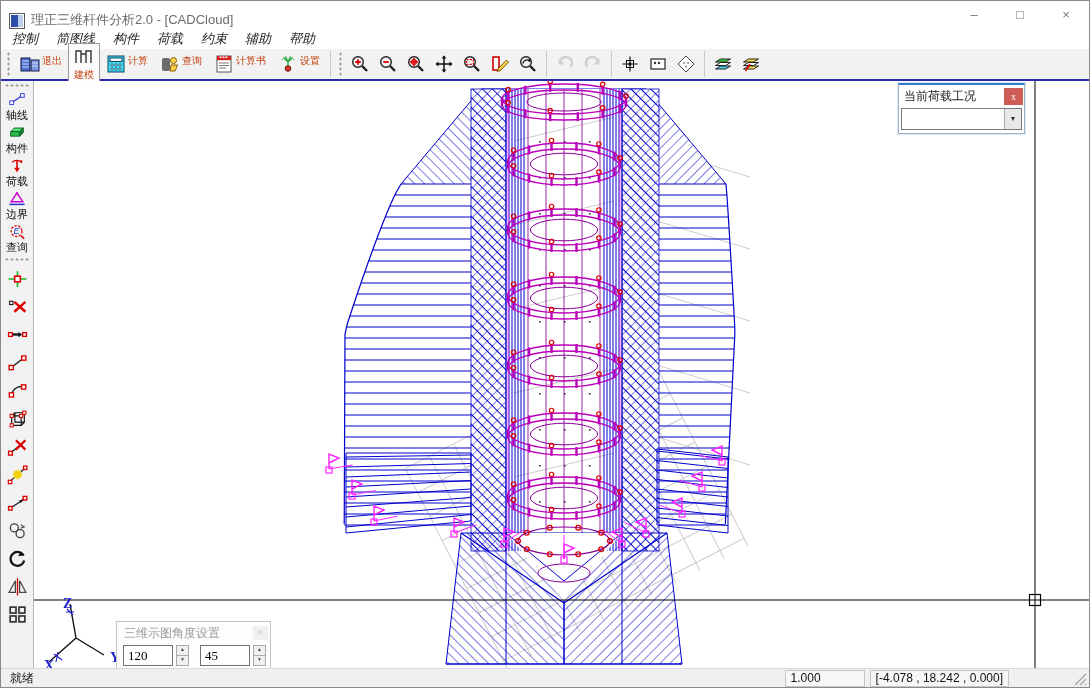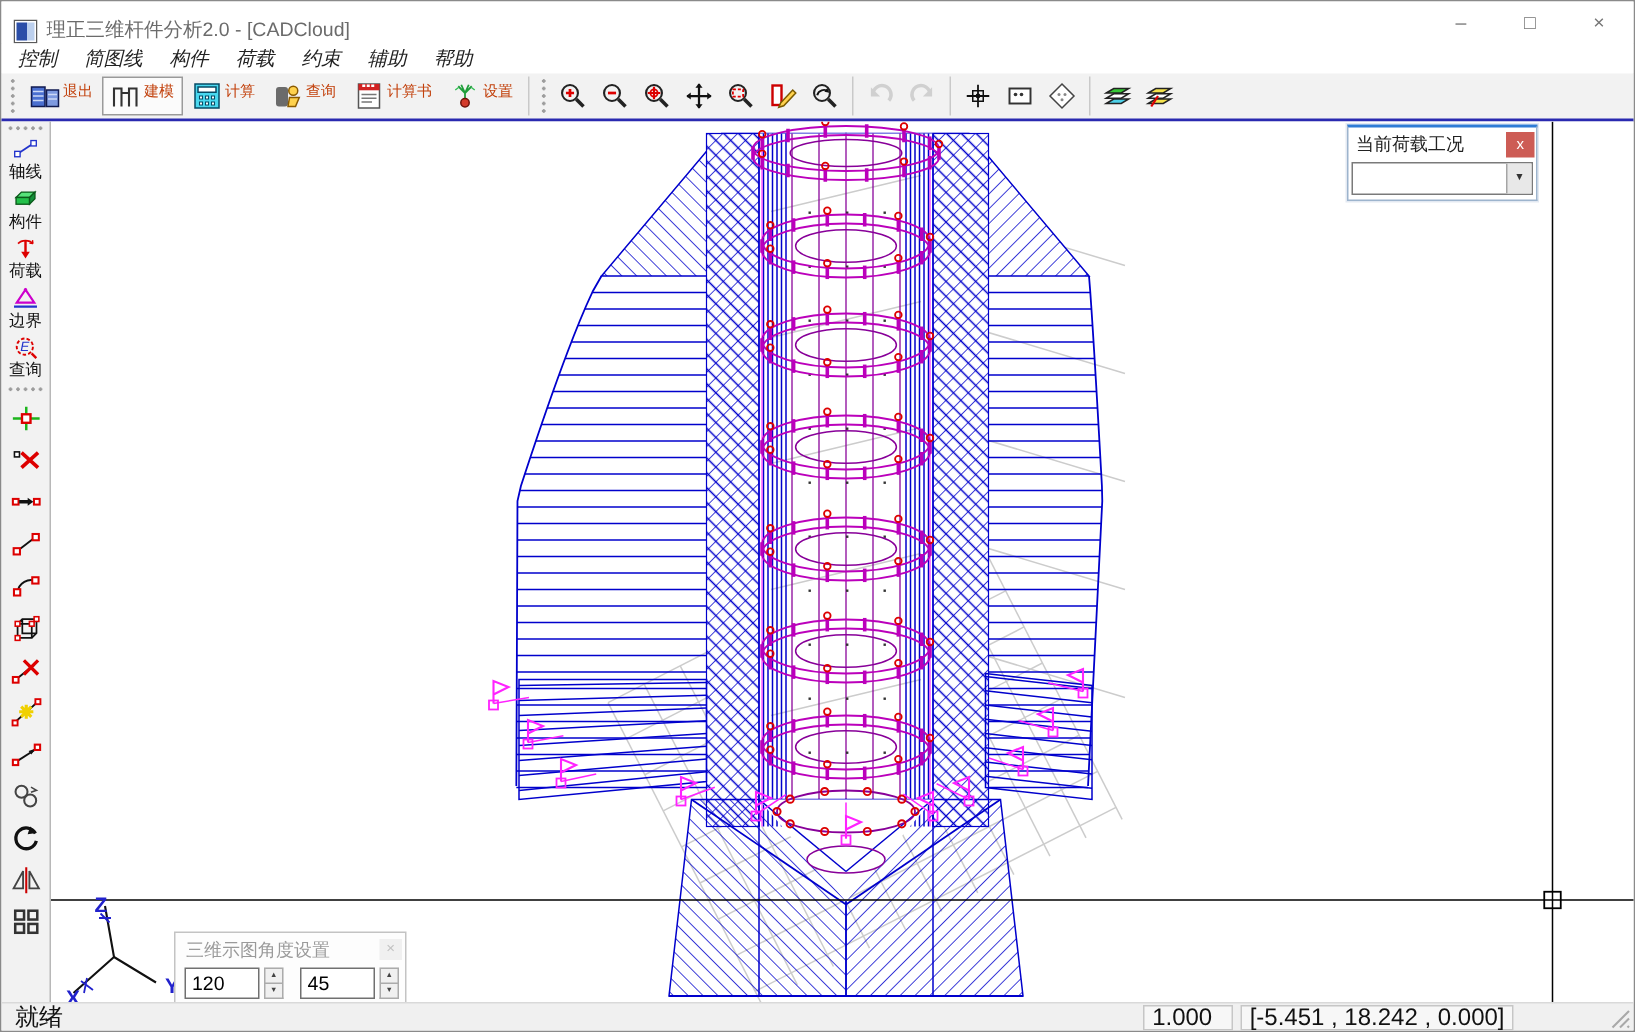--- a/index.html
+++ b/index.html
@@ -17,39 +17,39 @@
 
   
   .menubar { height:20px; display:flex; align-items:center; padding-left:2px; background:#fff; flex:0 0 auto; }
   .menu-item { padding:0 9px; line-height:20px; font-size:13px; color:#222;font-style:italic; }
 
   
   .toolbar { height:32px; background:#f2f2f2; border-bottom:2px solid #2a2ab0; display:flex; align-items:center; padding:0 2px; flex:0 0 auto; }
   .grip-v { width:5px; height:24px; margin:0 3px; background-image:radial-gradient(#9d9d9d 1px, transparent 1.2px); background-size:5px 5px; background-position:center; }
   .tsep { width:1px; height:26px; background:#c9c9c9; margin:0 4px; }
   .tbtn { display:flex; align-items:flex-start; gap:2px; padding:2px 5px; border:1px solid transparent; background:transparent; font-size:10px; color:#c2410c; font-family:inherit; }
-  .tbtn.pressed { border-color:#9a9a9a; background:#fbfbfb; }
+  .tbtn.pressed { border-color:#9a9a9a; background:#fbfbfb;flex-direction:column; }
   .tbtn .ticon { width:20px; height:20px; display:inline-block; }
   .tbtn .ticon svg { width:20px; height:20px; display:block; }
   .tbtn.icon-only { padding:2px 3px; }
   .tbtn.dim { opacity:.55; }
 
   
   .main { flex:1 1 auto; display:flex; min-height:0; }
   .sidebar { width:33px; background:#f2f2f2; border-right:1px solid #b8b8b8; display:flex; flex-direction:column; align-items:center; overflow:hidden; }
   .grip-h { height:5px; width:24px; margin:2px 0; background-image:radial-gradient(#9d9d9d 1px, transparent 1.2px); background-size:5px 5px; background-position:center; flex:0 0 auto; }
   .snav { width:31px; padding:1px 0 2px; display:flex; flex-direction:column; align-items:center; background:transparent; border:0; font-family:inherit; }
   .snav .sicon { width:20px; height:18px; }
   .snav .sicon svg { width:20px; height:18px; display:block; }
   .snav .slbl { font-size:11px; line-height:12px; color:#111; white-space:nowrap; }
   .stool { width:26px; height:26px; margin:1px 0; display:flex; align-items:center; justify-content:center; background:transparent; border:0; }
   .stool svg { width:21px; height:21px; display:block; }
 
   
-  .canvas { position:relative; flex:1 1 auto; background:#fff; overflow:hidden; }
+  .canvas { position:relative; flex:1 1 auto; background:#fff; overflow:hidden;font-family:Liberation Serif, serif; }
   #model { position:absolute; left:0; top:0; }
 
   
   .loadpanel { position:absolute; left:864px; top:2px; width:127px; background:#fff; border:1px solid #9db4cd; border-top:2px solid #2f7cd6; box-shadow:0 0 0 1px #e3e9f2; }
   .lp-title { height:23px; display:flex; align-items:center; padding-left:5px; font-size:12px; color:#222; }
   .lp-close { margin-left:auto; width:19px; height:17px; background:#cd5c55; color:#fff; font-size:10px; line-height:17px; text-align:center; margin-right:1px; }
   .lp-combo { margin:0 2px 3px; height:22px; border:1px solid #7a7a7a; background:#fff; display:flex; }
   .lp-sel { flex:1 1 auto; background:#0a64cc; color:#fff; font-size:12px; line-height:18px; margin:16px; padding-left:3px; white-space:nowrap; overflow:hidden; }
   .lp-drop { width:17px; border-left:1px solid #a5a5a5; background:#e8e8e8; font-size:7px; line-height:20px; text-align:center; color:#333; }
 
@@ -58,24 +58,24 @@
   .ad-title { height:20px; display:flex; align-items:center; padding:2px 2px 0 7px; font-size:12px; color:#9a9a9a;gap:24px; }
   .ad-close { margin-left:auto; width:15px; height:14px; background:#f0f0f0; color:#c2c2c2; text-align:center; line-height:14px; font-size:10px; }
   .ad-row { display:flex; align-items:flex-end; padding:3px 4px 0 6px; }
   .ad-input { width:50px; height:21px; border:1px solid #707070; font-size:13px; font-family:inherit; padding-left:4px; background:#fff; }
   .spin { width:14px; height:21px; display:flex; flex-direction:column; margin-left:3px; }
   .spin span { flex:1; border:1px solid #ababab; background:#f0f0f0; font-size:5px; line-height:8px; text-align:center; color:#444; }
   .spin span + span { border-top:0; }
   .ad-gap { width:12px; }
 
   
-  .statusbar { height:19px; background:#f0f0f0; border-top:1px solid #d9d9d9; display:flex; align-items:center; font-size:16px; flex:0 0 auto; }
+  .statusbar { height:19px; background:#f0f0f0; border-top:1px solid #d9d9d9; display:flex; align-items:center; font-size:12px; flex:0 0 auto; }
   .sb-ready { padding-left:9px; flex:1 1 auto; color:#111; }
   .sb-cell { border:1px solid #c6c6c6; background:#f7f7f7; height:17px; line-height:15px; padding:0 5px; margin-right:5px; color:#111; white-space:nowrap; }
-  .sb-scale { width:60px; }
+  .sb-scale { width:80px; }
   .sb-spacer { width:58px; }
   .sb-grip { width:16px; height:17px; margin-right:1px; }
 </style>
 </head>
 <body>
 
 <div class="window">
 
   <div class="titlebar">
     <span class="appicon">
@@ -1006,21 +1006,21 @@
             <span>▼</span>
           </span>
         </div>
       </div>
     </div>
   </div>
 
   <div class="statusbar">
     <span class="sb-ready">就绪</span>
     <span class="sb-cell sb-scale">1.000</span>
-    <span class="sb-cell">[-5.451 , 18.242 , 0.000]</span>
+    <span class="sb-cell">[-4.078 , 18.242 , 0.000]</span>
     <span class="sb-spacer"></span>
     <span class="sb-grip">
       <svg width="16" height="17" viewBox="0 0 16 17">
           <path d="M14 4 L3 15 M14 9 L8 15 M14 14 L13 15" stroke="#a8a8a8" stroke-width="1.4"></path>
         </svg>
     </span>
   </div>
 
 </div>
 

